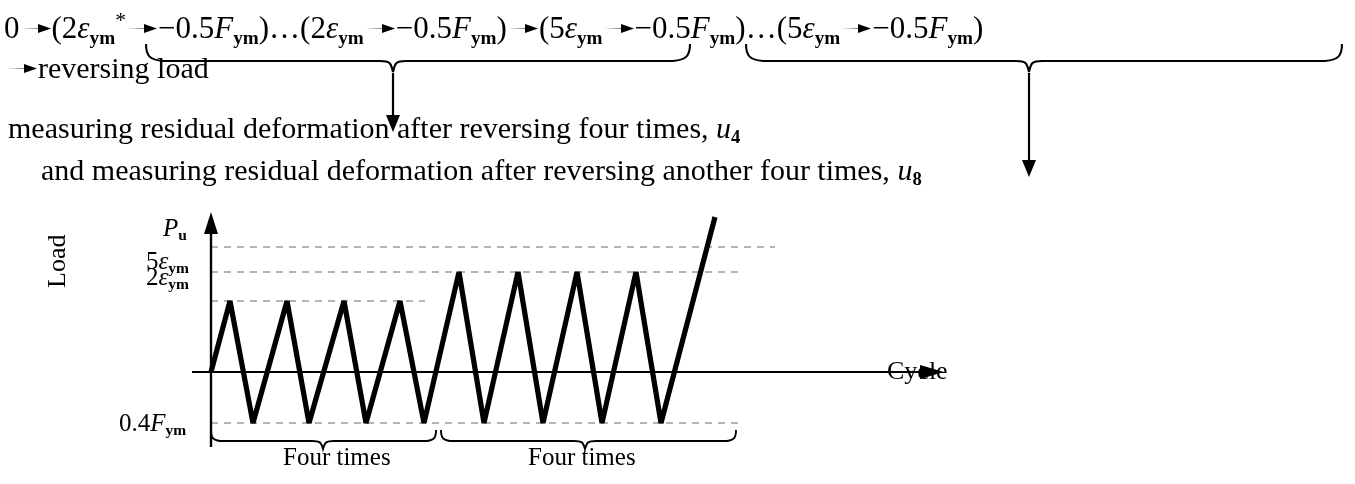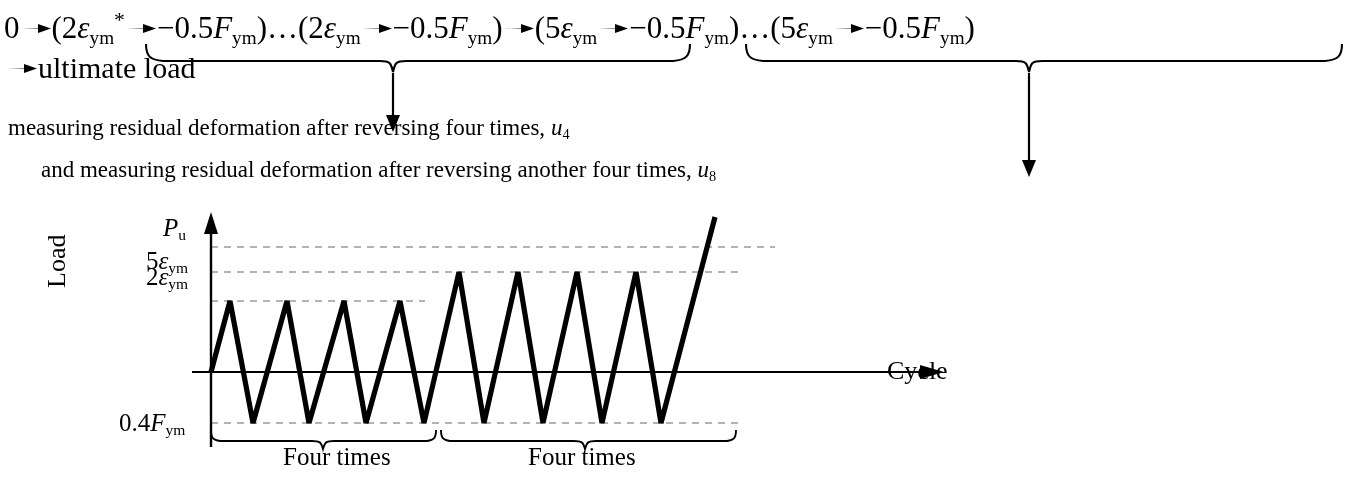--- a/index.html
+++ b/index.html
@@ -6,33 +6,33 @@
   body{width:1355px;height:484px;position:relative;overflow:hidden;
        font-family:"Liberation Serif","DejaVu Serif",serif;color:#000;}
 
   
   #formula-line{
     position:absolute;left:4px;top:-2px;width:1351px;height:44px;
     font-size:31px;line-height:44px;white-space:nowrap;letter-spacing:0px;
   }
   #formula-line .tok{display:inline-block;vertical-align:baseline;}
   .mi{font-style:italic;}
-  .sub{font-size:0.62em;vertical-align:-0.28em;font-style:normal;letter-spacing:0;}
+  .sub{font-size:0.62em;vertical-align:-0.28em;font-style:normal;letter-spacing:0;font-weight:bold;}
   .sup{font-size:0.70em;vertical-align:0.52em;font-style:normal;}
   .arrow-g{display:inline-block;width:30px;height:15px;position:relative;vertical-align:0.08em;margin:0 1px;}
   .arrow-g svg{position:absolute;left:0;top:0;}
 
   
   #ultimate-line{
     position:absolute;left:6px;top:47px;height:42px;
     font-size:30px;line-height:42px;white-space:nowrap;
   }
 
   
-  .prose{position:absolute;font-size:23px;line-height:40px;white-space:nowrap;}
+  .prose{position:absolute;font-size:30px;line-height:40px;white-space:nowrap;}
   #prose-u4{left:8px;top:108px;}
   #prose-u8{left:41px;top:150px;}
   .uvar{font-style:italic;}
 
   
   #overlay{position:absolute;left:0;top:0;width:1355px;height:484px;}
 
   
   .clab{position:absolute;font-size:25px;line-height:25px;white-space:nowrap;}
   #lab-pu{left:163px;top:215px;}
@@ -59,21 +59,21 @@
         <path d="M0 7.2 L17 7.2 L17 3 L30 7.5 L17 12 L17 7.8 Z" fill="#000"></path>
       </svg></span><span class="tok">(</span><span class="tok">5</span><span class="tok mi">ε</span><span class="sub">ym</span><span class="arrow-g"><svg width="30" height="15" viewBox="0 0 30 15">
         <path d="M0 7.2 L17 7.2 L17 3 L30 7.5 L17 12 L17 7.8 Z" fill="#000"></path>
       </svg></span><span class="tok">−0.5</span><span class="tok mi">F</span><span class="sub">ym</span><span class="tok">)</span><span class="tok">…</span><span class="tok">(</span><span class="tok">5</span><span class="tok mi">ε</span><span class="sub">ym</span><span class="arrow-g"><svg width="30" height="15" viewBox="0 0 30 15">
         <path d="M0 7.2 L17 7.2 L17 3 L30 7.5 L17 12 L17 7.8 Z" fill="#000"></path>
       </svg></span><span class="tok">−0.5</span><span class="tok mi">F</span><span class="sub">ym</span><span class="tok">)</span>
 </div>
 
 <div id="ultimate-line"><span class="arrow-g"><svg width="30" height="15" viewBox="0 0 30 15">
         <path d="M0 7.2 L17 7.2 L17 3 L30 7.5 L17 12 L17 7.8 Z" fill="#000"></path>
-      </svg></span><span>ultimate load</span>
+      </svg></span><span>reversing load</span>
 </div>
 
 <div class="prose" id="prose-u4"><span>measuring residual deformation after reversing four times, </span><span class="uvar">u</span><span class="sub">4</span></div>
 
 <div class="prose" id="prose-u8"><span>and measuring residual deformation after reversing another four times, </span><span class="uvar">u</span><span class="sub">8</span></div>
 
 <svg id="overlay" viewBox="0 0 1355 484">
 
   <g>
     <path d="M146,44

